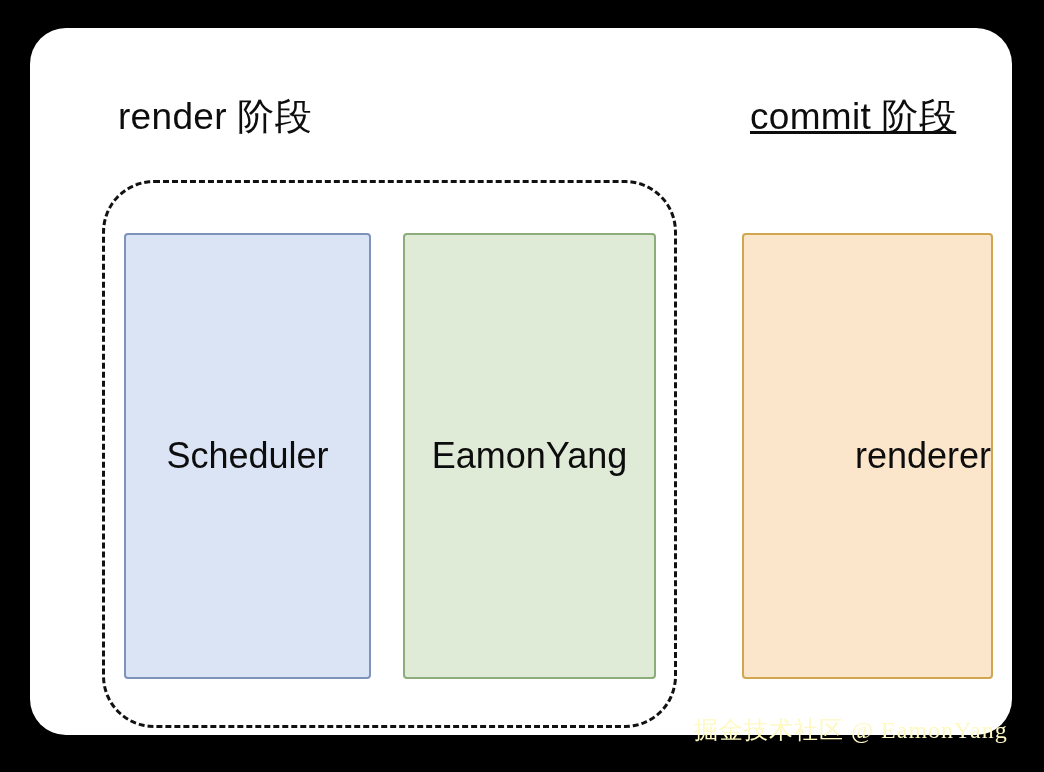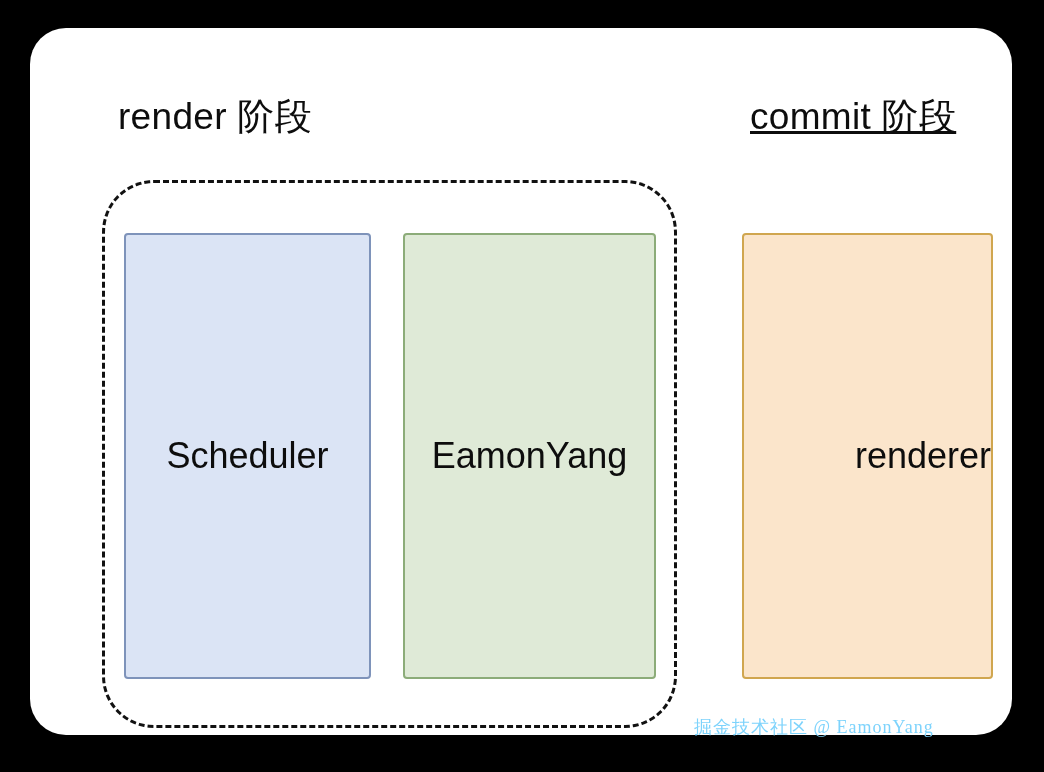--- a/index.html
+++ b/index.html
@@ -101,23 +101,23 @@
     background: #fbe5cb;
     border-color: #d0a64f;
     justify-content: flex-end;
   }
 
   
   .watermark {
     position: absolute;
     left: 694px;
     top: 718px;
-    font-size: 18px;
+    font-size: 24px;
     line-height: 1;
-    color: #7dd3fc;
+    color: #fef9c3;
     white-space: nowrap;
     letter-spacing: 1px;
     font-family: "Liberation Serif", "DejaVu Serif", serif;
   }
 </style>
 </head>
 <body>
 
 <div id="stage">
 

